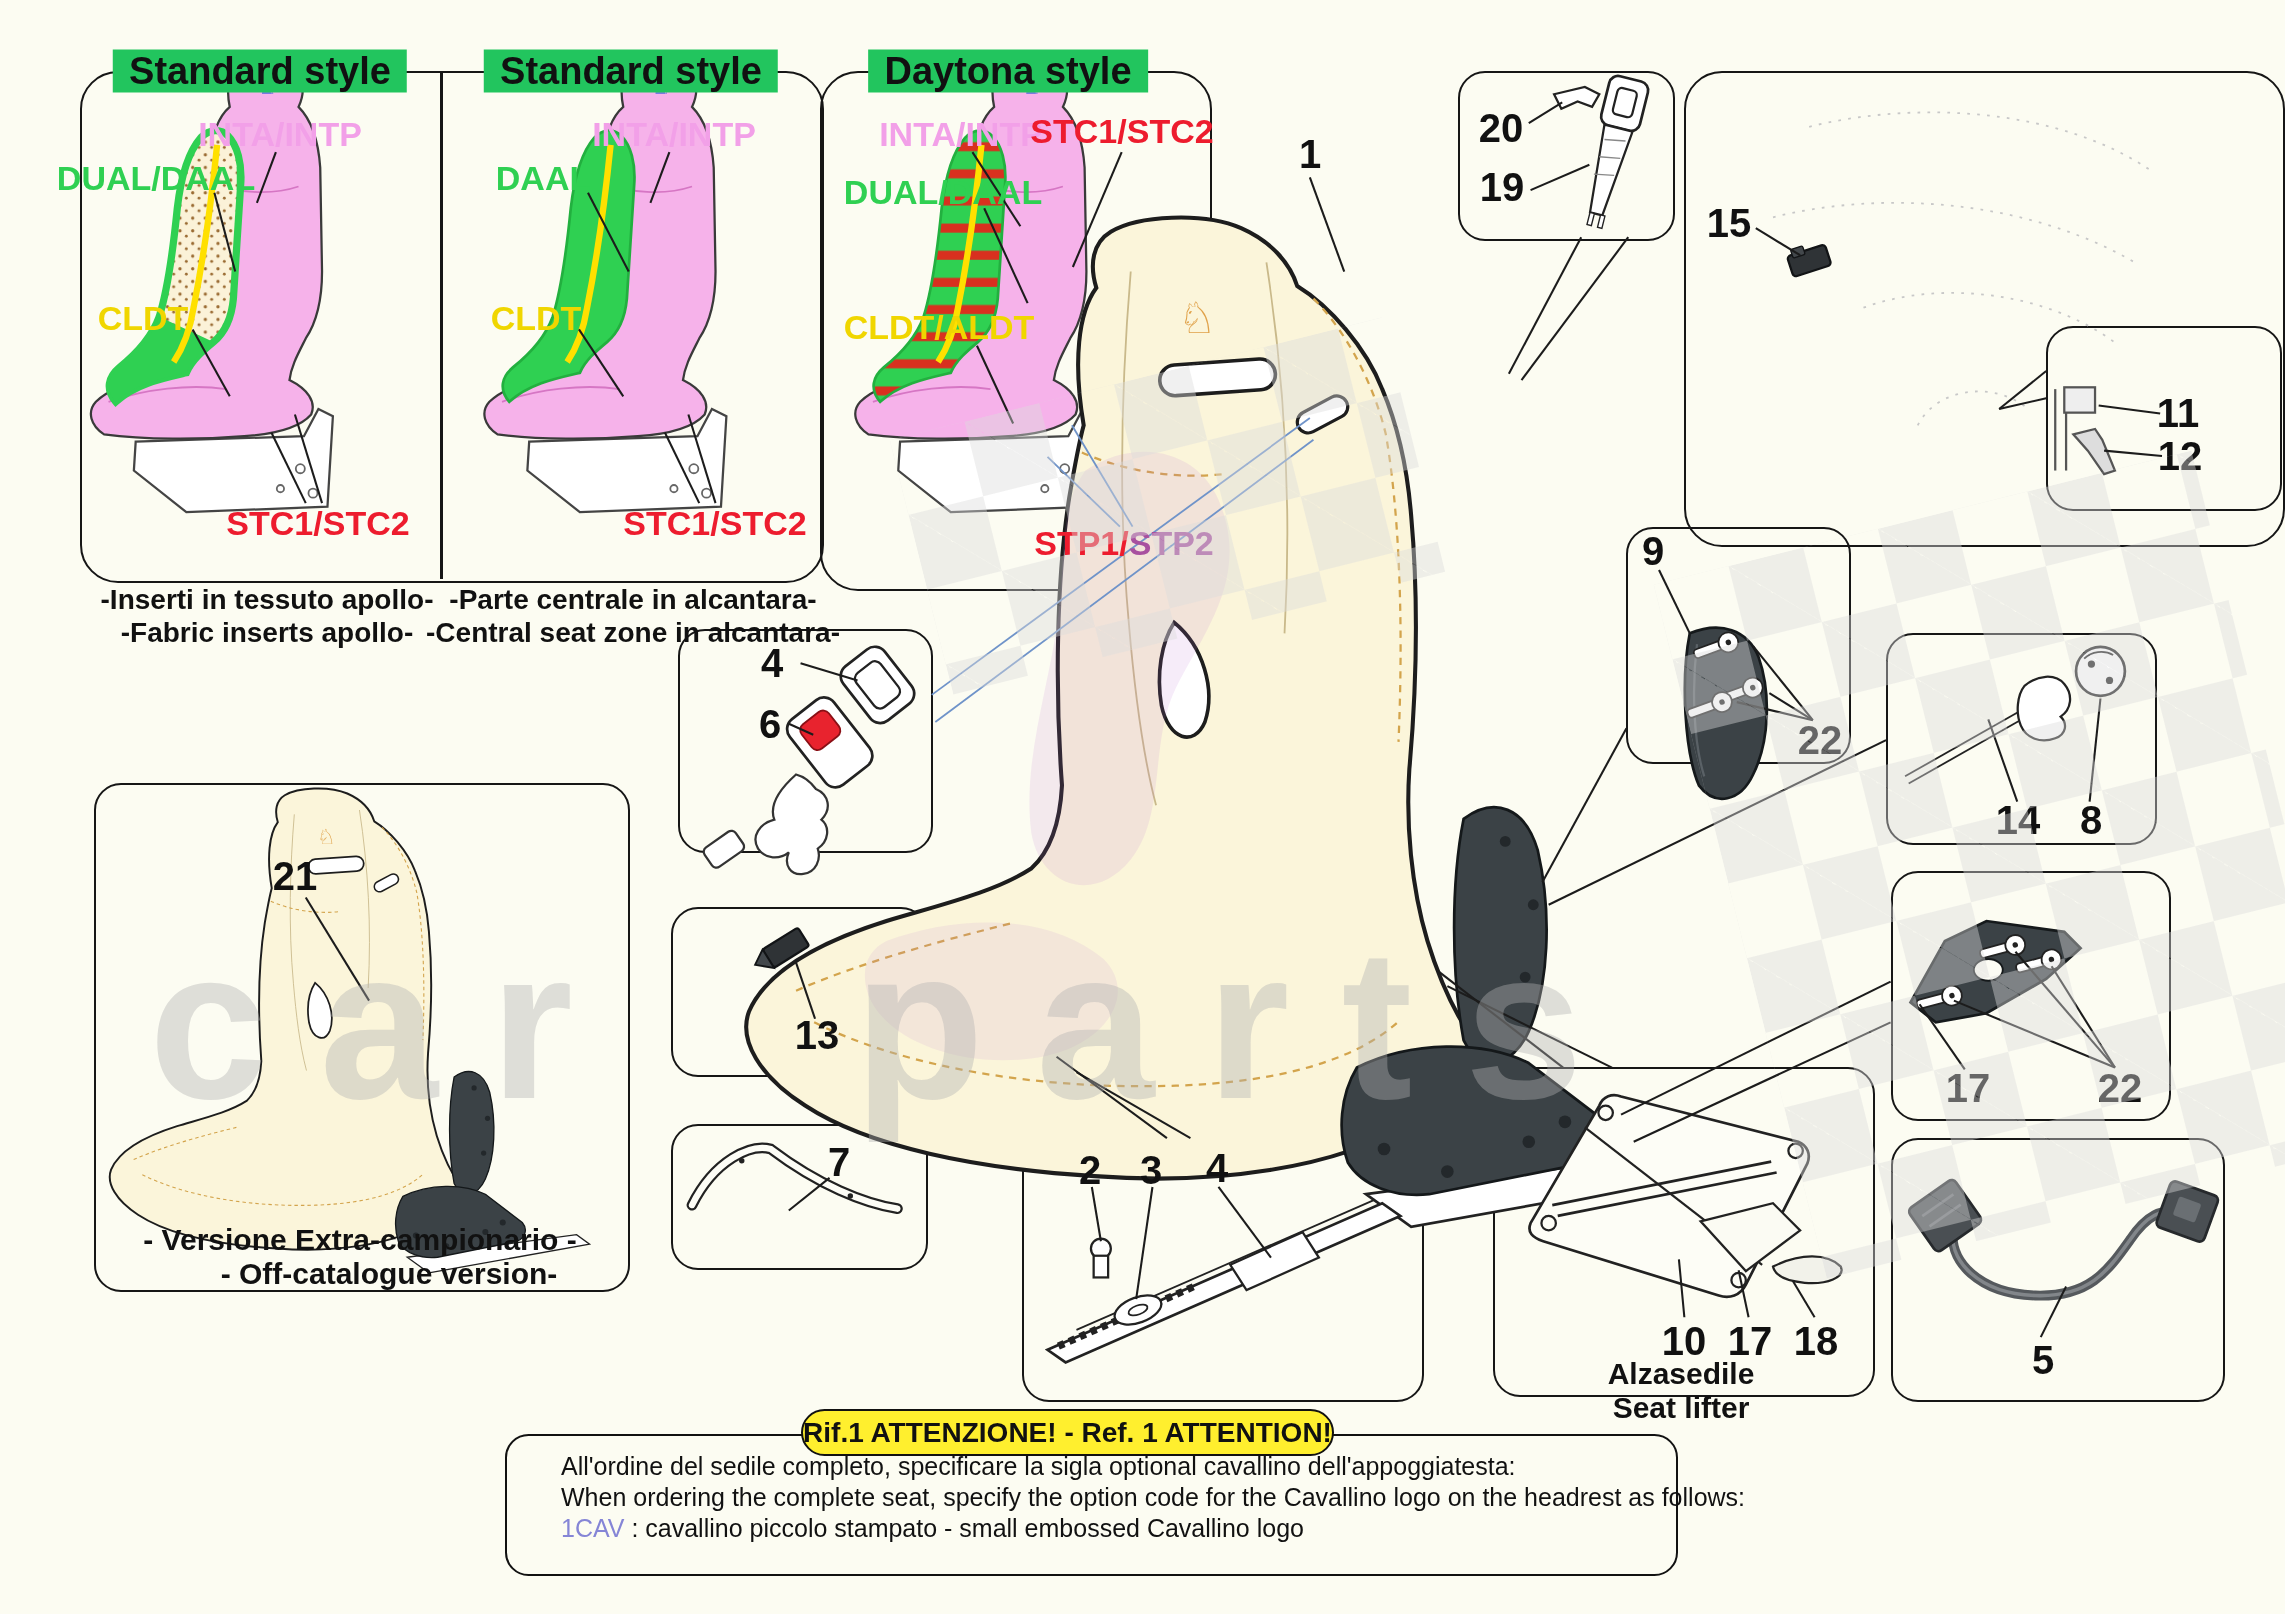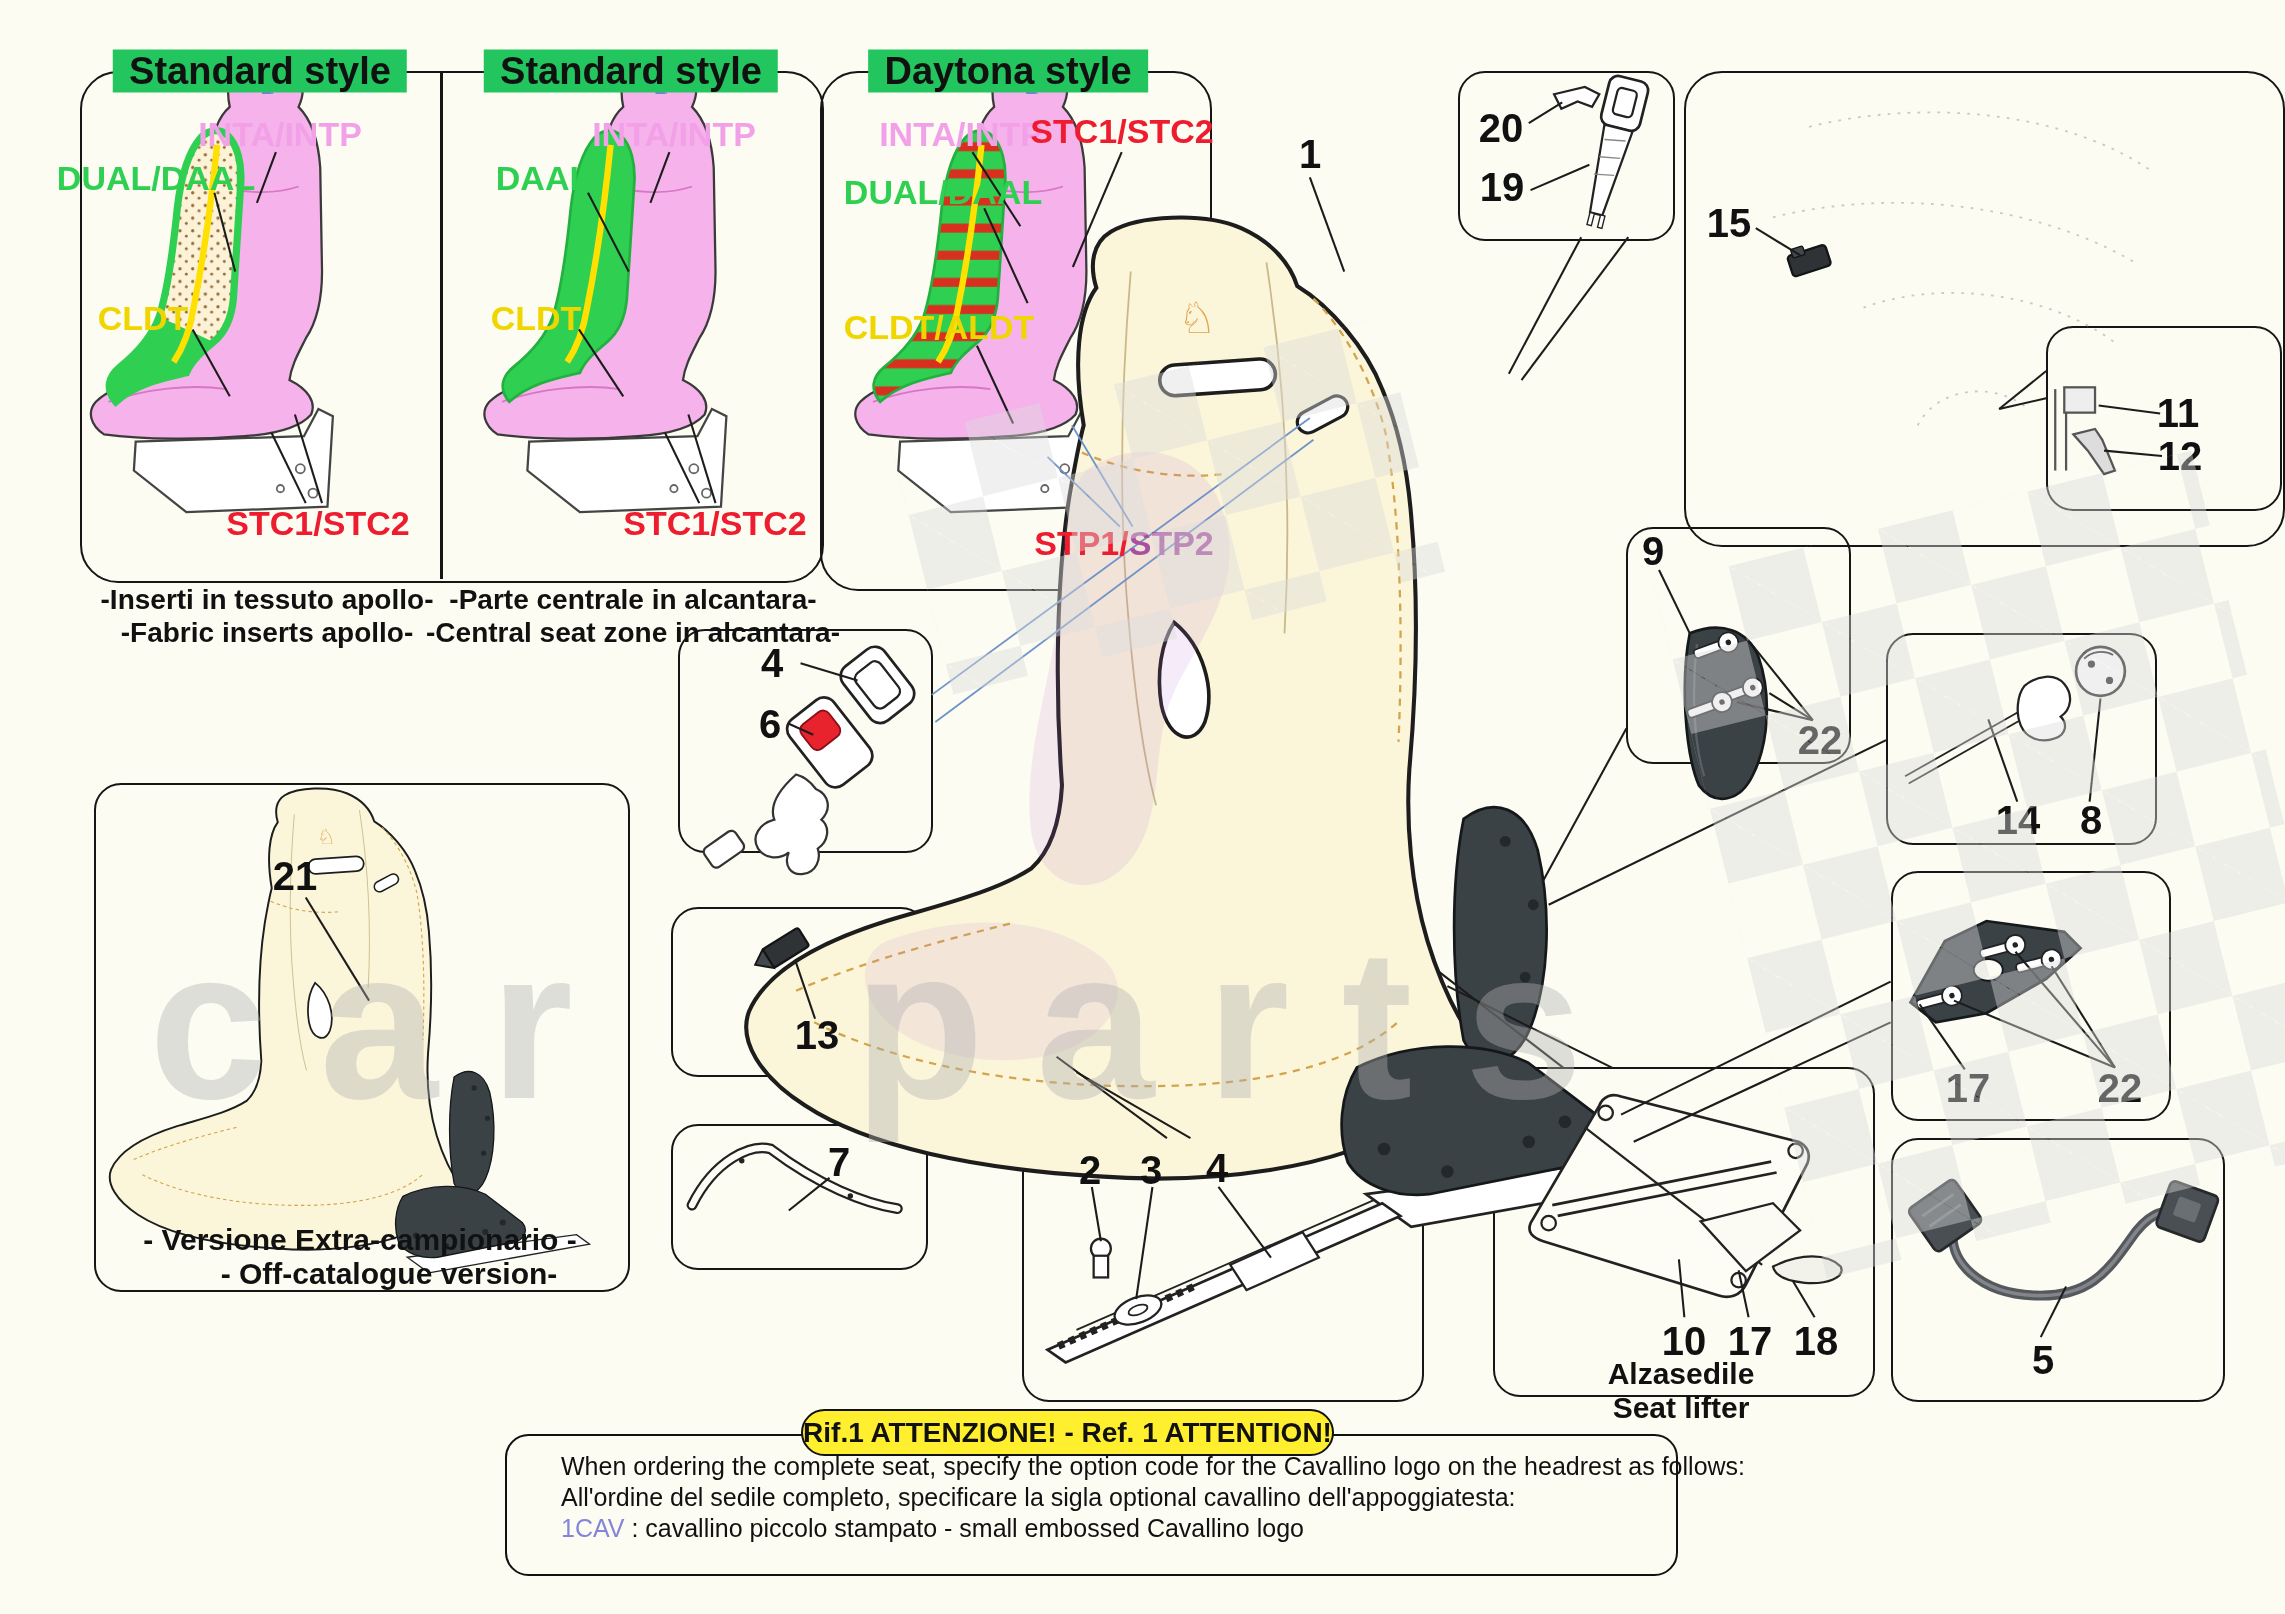--- a/index.html
+++ b/index.html
@@ -70,22 +70,22 @@
   <div class="lifter-cap" style="left:1681px;top:1357px;">Alzasedile</div>
   <div class="lifter-cap" style="left:1681px;top:1391px;">Seat lifter</div>
   <div class="cap" style="left:360px;top:1223px;font-size:30px;">- Versione Extra-campionario -</div>
   <div class="cap" style="left:360px;top:1257px;font-size:30px;margin-left:29px;">- Off-catalogue version-</div>
 
   <div class="pill">
       <span>Rif.1 ATTENZIONE! - Ref. 1 ATTENTION!</span>
     </div>
   <div id="attention-box">
     <div class="txt">
+      <div>All'ordine del sedile completo, specificare la sigla optional cavallino dell'appoggiatesta:</div>
       <div>When ordering the complete seat, specify the option code for the Cavallino logo on the headrest as follows:</div>
-      <div>All'ordine del sedile completo, specificare la sigla optional cavallino dell'appoggiatesta:</div>
       <div><span class="optcode">1CAV</span><span> : cavallino piccolo stampato - small embossed Cavallino logo</span></div>
     </div>
   </div>
 
   <svg id="artwork" width="2285" height="1615" viewBox="0 0 2526 1785">
     <defs>
       <pattern id="apolloDots" width="14" height="14" patternUnits="userSpaceOnUse">
         <rect width="14" height="14" fill="#fbf2d8"></rect>
         <circle cx="3" cy="3" r="1.8" fill="#9a6b32"></circle>
         <circle cx="10" cy="9" r="1.6" fill="#9a6b32"></circle>

